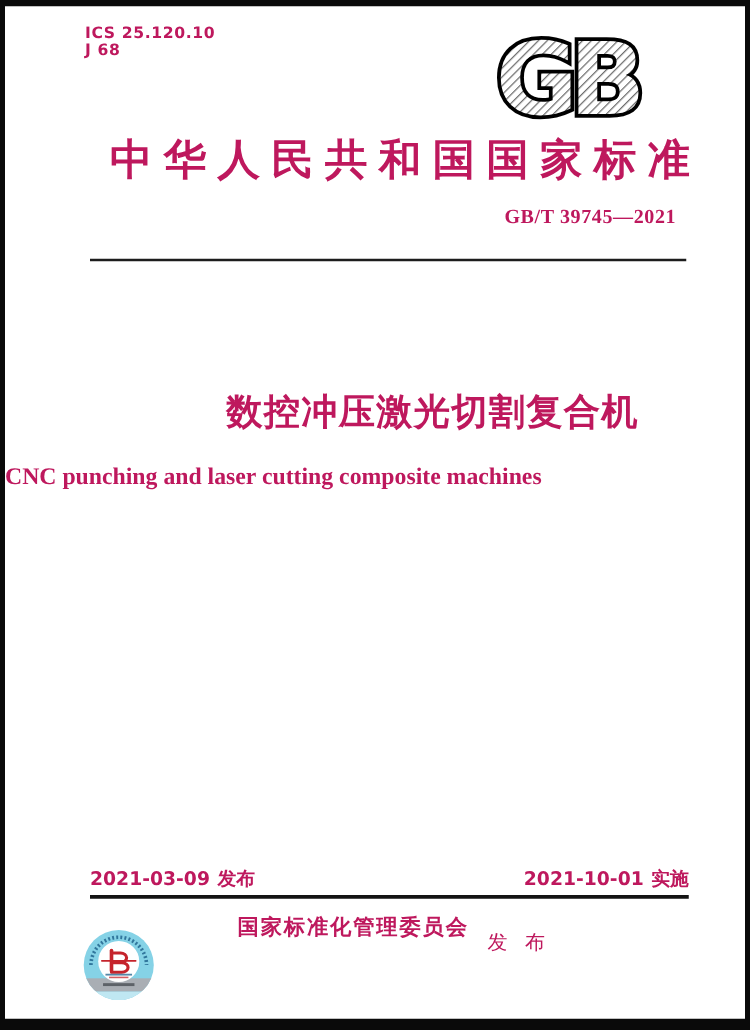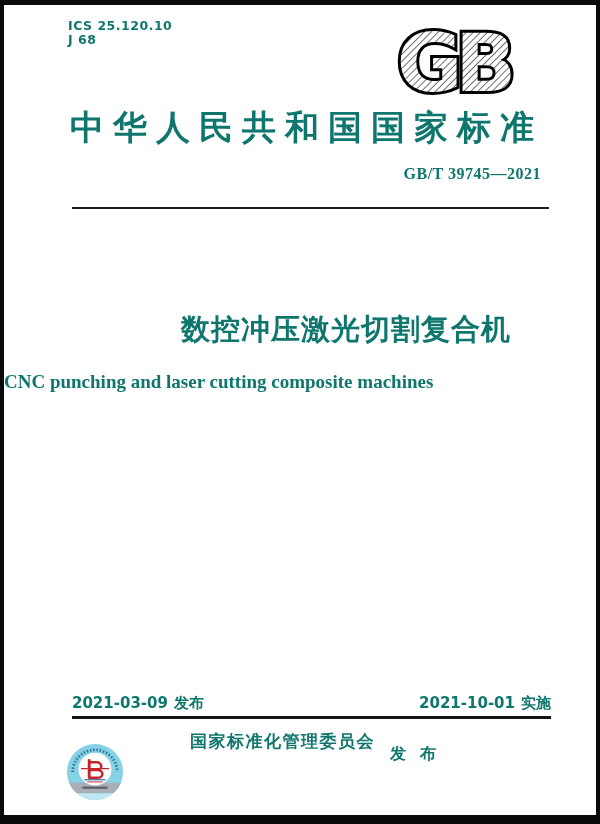--- a/index.html
+++ b/index.html
@@ -7,32 +7,32 @@
     position:relative;
     width:600px;height:824px;
     box-sizing:border-box;
     background:#ffffff;
     border-top:5px solid #0a0a0a;
     border-left:4px solid #0a0a0a;
     border-right:4px solid #0a0a0a;
     border-bottom:9px solid #0a0a0a;
     overflow:hidden;
     font-family:"Liberation Serif", serif;
-    color:#0f766e;
+    color:#be185d;
   }
   .abs{position:absolute;}
   .ics-block{
     left:64px;top:14px;
     font-family:"DejaVu Sans", sans-serif;
     font-weight:bold;font-size:12.5px;line-height:14px;
     letter-spacing:0.5px;
   }
   .gb-logo{left:384px;top:20px;width:130px;height:76px;}
   .nat-title{
-    left:66px;top:100px;
+    left:84px;top:100px;
     font-family:"Liberation Serif", serif;
     font-weight:bold;font-size:34px;
     letter-spacing:9px;white-space:nowrap;text-align:center;
   }
   .std-number{
     right:55px;top:160px;
     font-family:"Liberation Serif", serif;
     font-weight:bold;font-size:16px;letter-spacing:0.5px;
   }
   .rule-1{left:68px;top:202px;width:477px;height:2px;background:#1c1c1c;}
@@ -59,21 +59,21 @@
   .seal{left:62px;top:739px;width:58px;height:58px;}
   .publisher-block{
     left:186px;top:728px;
     font-family:"Liberation Serif", serif;
     font-weight:bold;font-size:17px;line-height:18px;
     letter-spacing:1.5px;white-space:nowrap;
   }
   .publish-label{
     left:386px;top:739px;
     font-family:"Liberation Serif", serif;
-    font-weight:bold;font-size:16px;letter-spacing:5px;white-space:nowrap;
+    font-weight:normal;font-size:16px;letter-spacing:5px;white-space:nowrap;
   }
 </style>
 </head>
 <body>
 
 <div class="page">
 
   <div class="abs ics-block">
     <div>ICS 25.120.10</div>
     <div>J 68</div>

